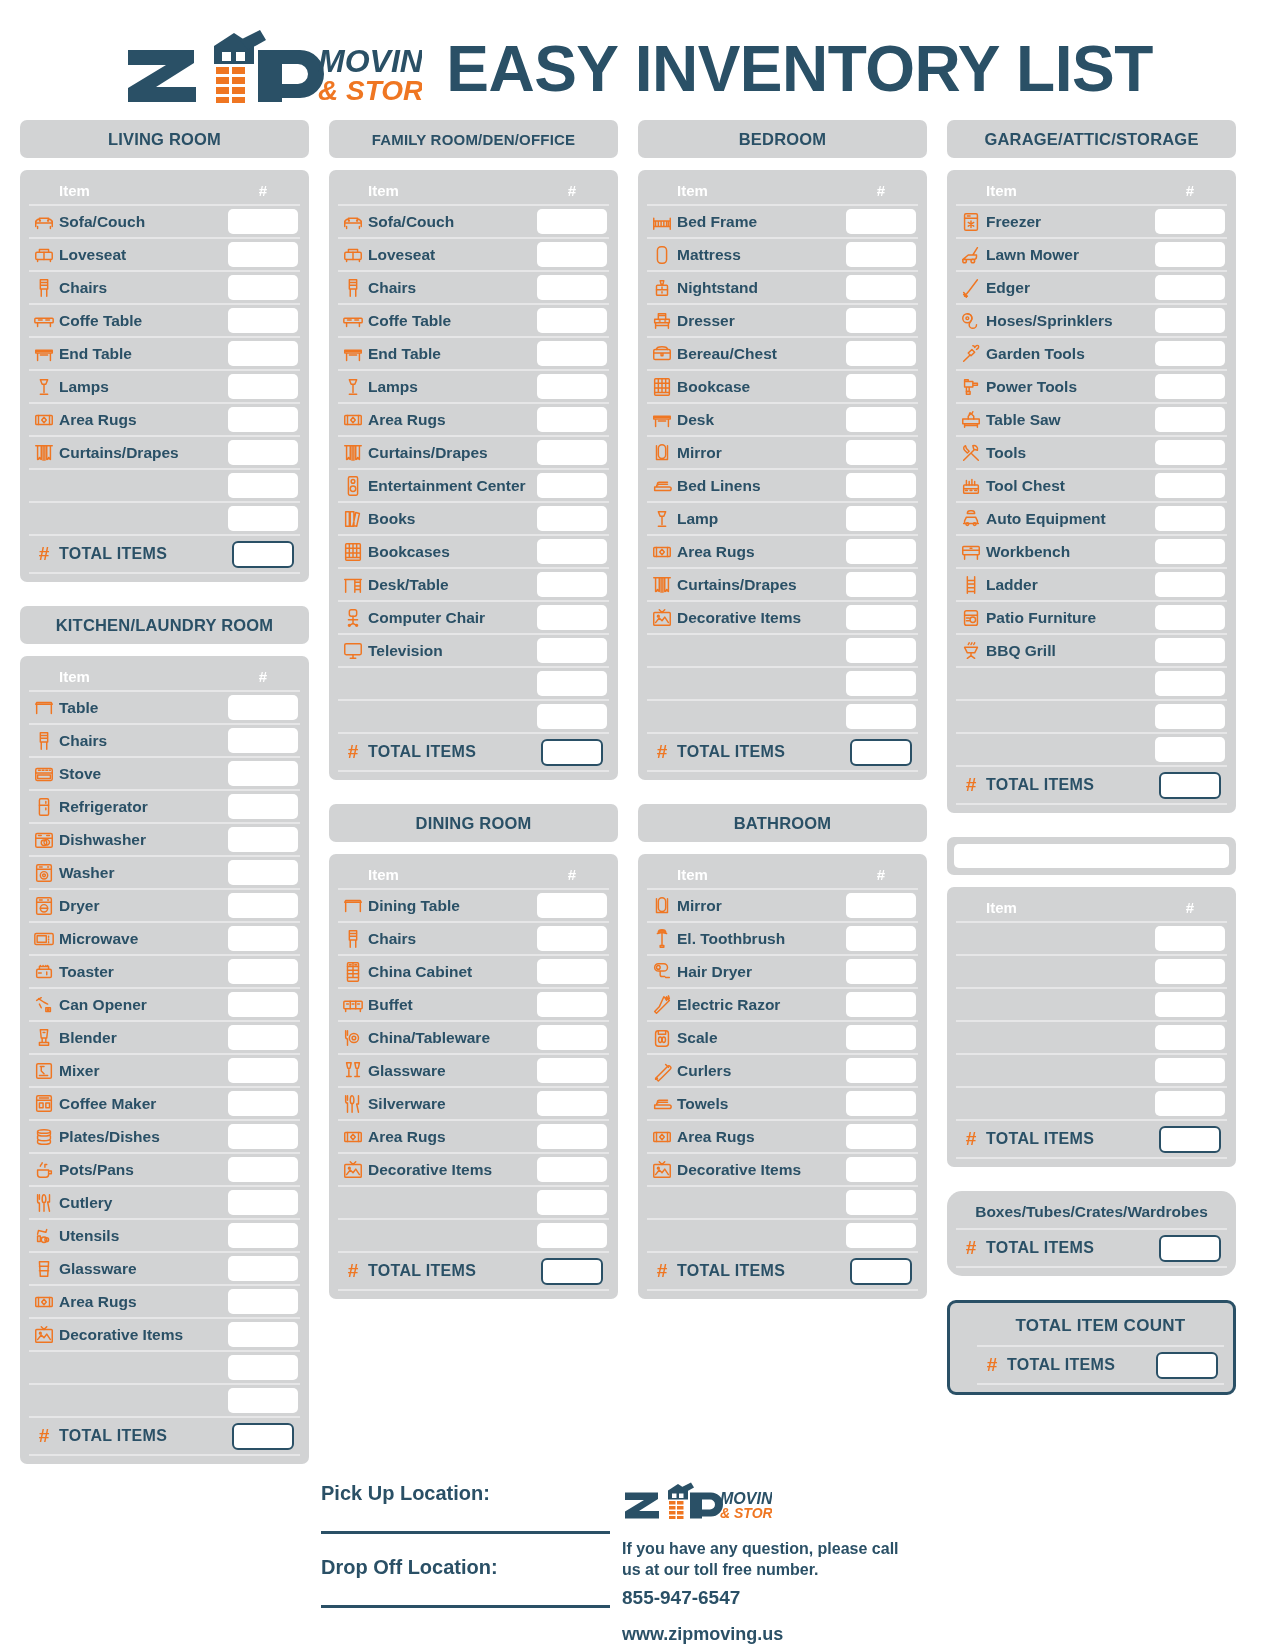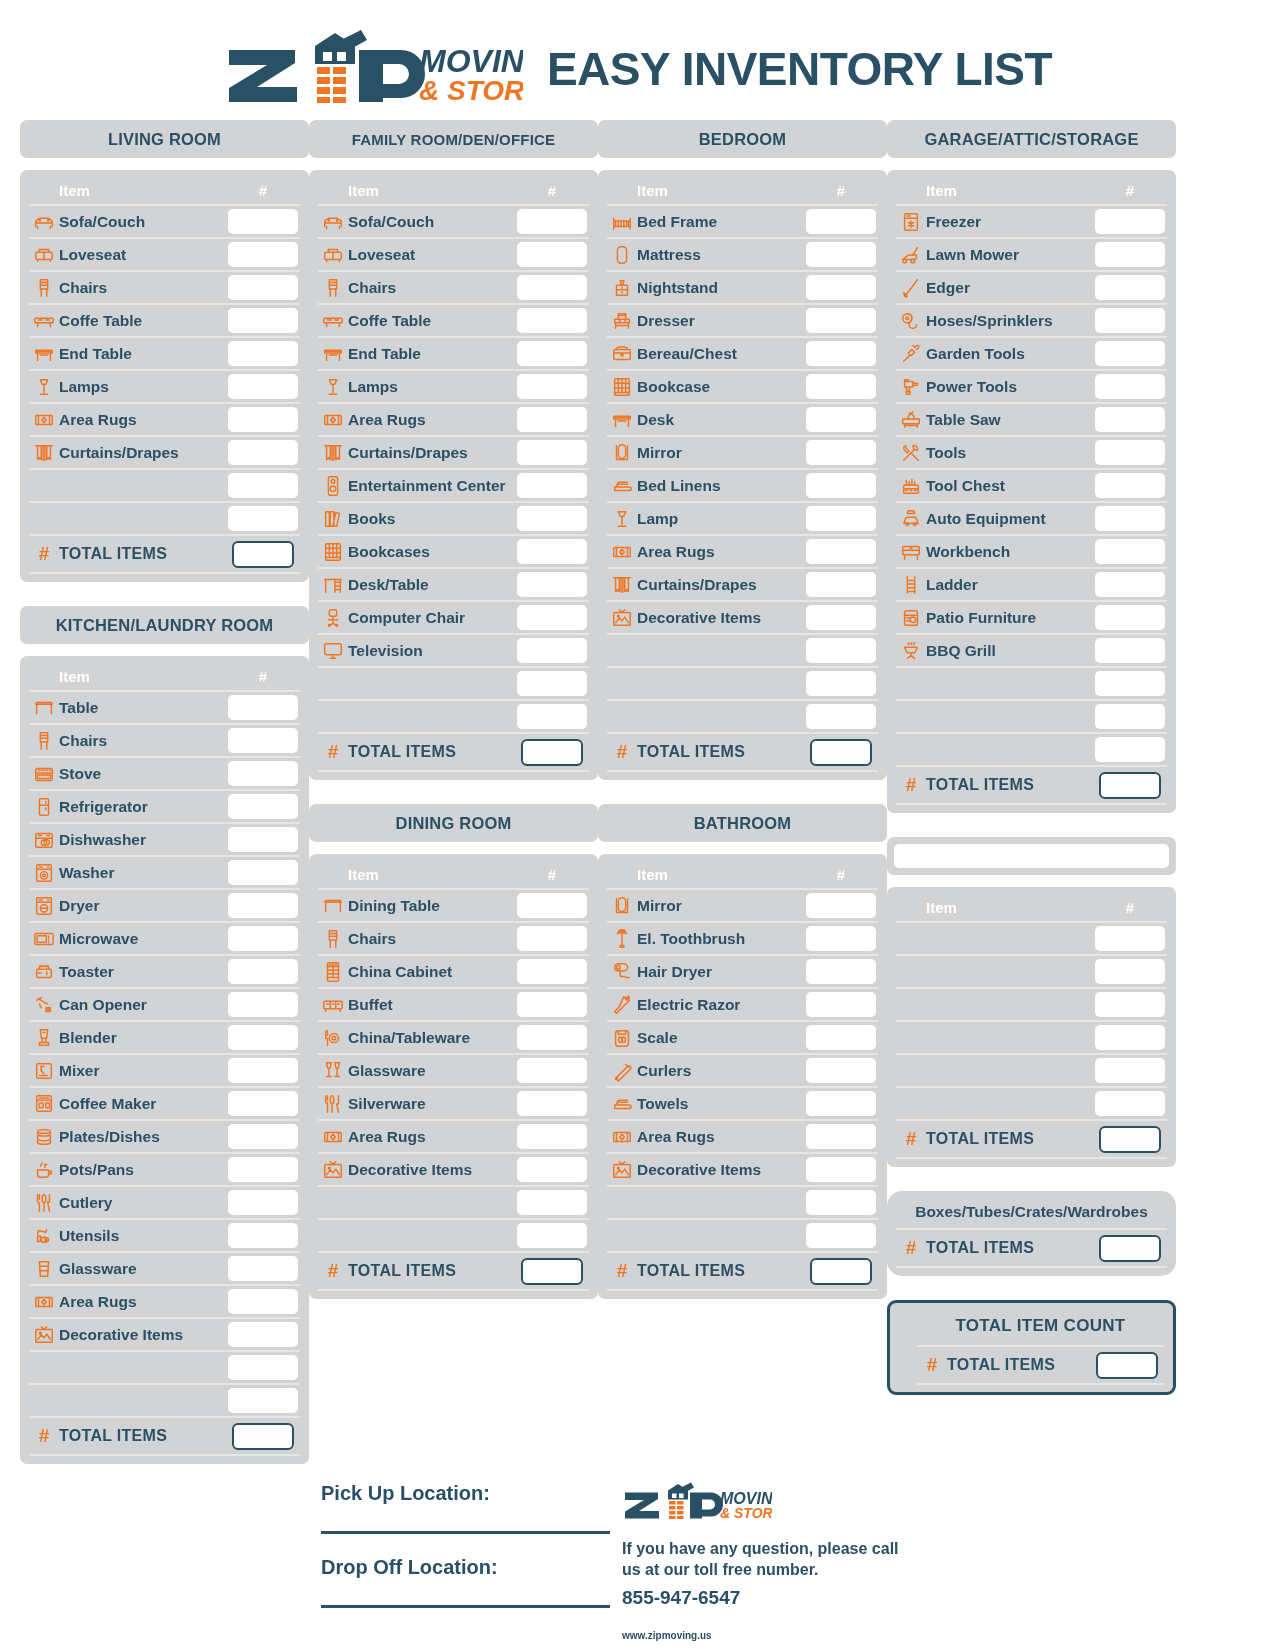--- a/index.html
+++ b/index.html
@@ -14,27 +14,27 @@
 
   
   .header {
     display: flex; align-items: center; justify-content: center;
     gap: 24px;
     height: 120px; padding-top: 18px;
   }
   .logo { display: flex; align-items: flex-end; gap: 4px; }
   .logo svg { display: block; }
   .doc-title {
-    font-size: 46px; font-weight: bold; letter-spacing: -0.5px;
+    font-size: 64px; font-weight: bold; letter-spacing: -0.5px;
     color: #2a5066; white-space: nowrap;
   }
 
   
   .columns {
-    display: flex; gap: 0;
+    display: flex; gap: 20px;
     padding: 0 20px;
     align-items: flex-start;
   }
   .col { width: 289px; display: flex; flex-direction: column; gap: 16px; }
 
   
   .sec-title {
     background: #d2d3d4;
     border-radius: 7px;
     height: 38px;
@@ -126,21 +126,21 @@
   .f-col { width: 289px; }
   .f-blank { width: 289px; }
   .f-fields { font-size: 20px; font-weight: bold; color: #2a5066; }
   .f-line { display: flex; align-items: baseline; margin-bottom: 18px; }
   .f-line .lab { white-space: nowrap; margin-right: 6px; }
   .f-line .rule { flex: 1; border-bottom: 3px solid #2a5066; height: 1px; }
   .f-loc-lab { font-size: 20px; font-weight: bold; margin-bottom: 26px; }
   .f-loc-rule { border-bottom: 3px solid #2a5066; margin-bottom: 22px; }
   .f-contact { font-size: 16px; font-weight: bold; line-height: 1.35; }
   .f-contact .phone { font-size: 19px; font-weight: bold; margin-top: 4px; }
-  .f-contact .web { font-size: 10px; font-weight: bold; margin-top: 19px; }
+  .f-contact .web { font-size: 18px; font-weight: bold; margin-top: 12px; }
   .f-logo { margin-bottom: 10px; }
 </style>
 </head>
 <body>
 
 <div class="page">
 
   <div class="header">
     <div class="logo">
       <svg width="300" height="78" viewBox="0 0 300 78">

